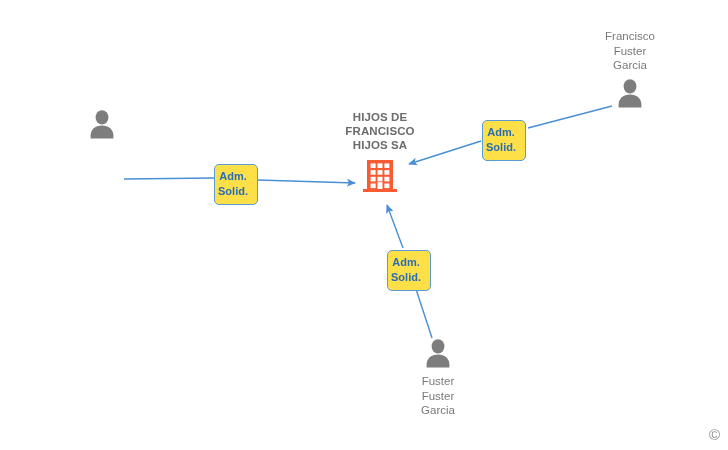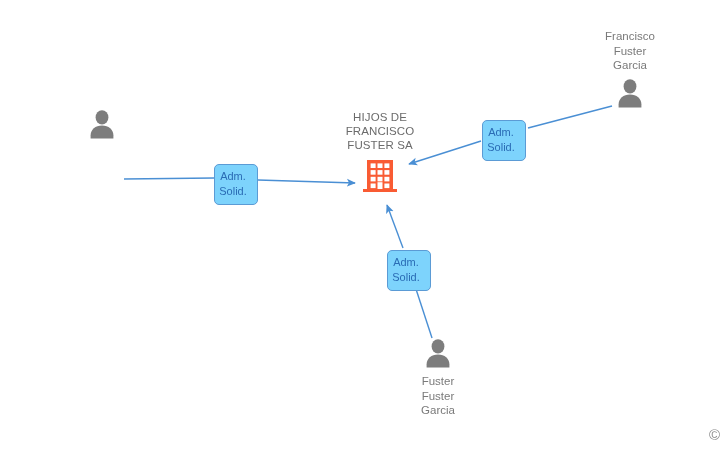--- a/index.html
+++ b/index.html
@@ -29,21 +29,21 @@
     pointer-events: none;
   }
 
   
   .company-node {
     position: absolute;
     text-align: center;
   }
   .company-title {
     font-size: 11.5px;
-    font-weight: normal;
+    font-weight: bold;
     color: #6b6b6b;
     line-height: 14px;
     letter-spacing: 0.1px;
     white-space: nowrap;
   }
   .company-icon {
     display: block;
     margin: 6px auto 0 auto;
   }
 
@@ -62,29 +62,30 @@
     display: block;
     margin: 0 auto;
   }
   .person-node.label-above .person-icon { margin-top: 5px; }
   .person-node.label-below .person-name { margin-top: 6px; }
 
   
   .edge-label {
     position: absolute;
     box-sizing: border-box;
-    background: #7dd3fc;
+    background: #fde047;
     border: 1px solid #5b9bd5;
     border-radius: 5px;
     color: #2a6cb5;
     font-size: 11px;
     line-height: 15px;
     text-align: center;
     padding: 4px 6px 5px 0;
     white-space: nowrap;
+    font-weight: bold;
   }
   .edge-label .ln { display: block; }
 
   
   #watermark {
     position: absolute;
     right: 8px;
     bottom: 8px;
     display: flex;
     align-items: center;
@@ -134,21 +135,21 @@
     <g>
       <path d="M 432 338 L 414 283" stroke="#4a8fd4" stroke-width="1.4" fill="none"></path>
       <path d="M 403 248 L 387 205" stroke="#4a8fd4" stroke-width="1.4" fill="none" marker-end="url(#arrowblue)"></path>
     </g>
   </svg>
 
   <div class="company-node" style="left:310px; top:110px; width:140px;">
     <div class="company-title">
       <span>HIJOS DE</span><br>
       <span>FRANCISCO</span><br>
-      <span>FUSTER SA</span>
+      <span>HIJOS SA</span>
     </div>
     <svg class="company-icon" width="36" height="36" viewBox="0 0 36 36" xmlns="http://www.w3.org/2000/svg">
 
       <path d="M5 2 H31 V31 H35 V34 H1 V31 H5 Z" fill="#f95b33"></path>
 
       <rect x="8.6" y="5.4" width="5" height="4.6" fill="#ffffff"></rect>
       <rect x="15.5" y="5.4" width="5" height="4.6" fill="#ffffff"></rect>
       <rect x="22.4" y="5.4" width="5" height="4.6" fill="#ffffff"></rect>
       <rect x="8.6" y="12.1" width="5" height="4.6" fill="#ffffff"></rect>
       <rect x="15.5" y="12.1" width="5" height="4.6" fill="#ffffff"></rect>

